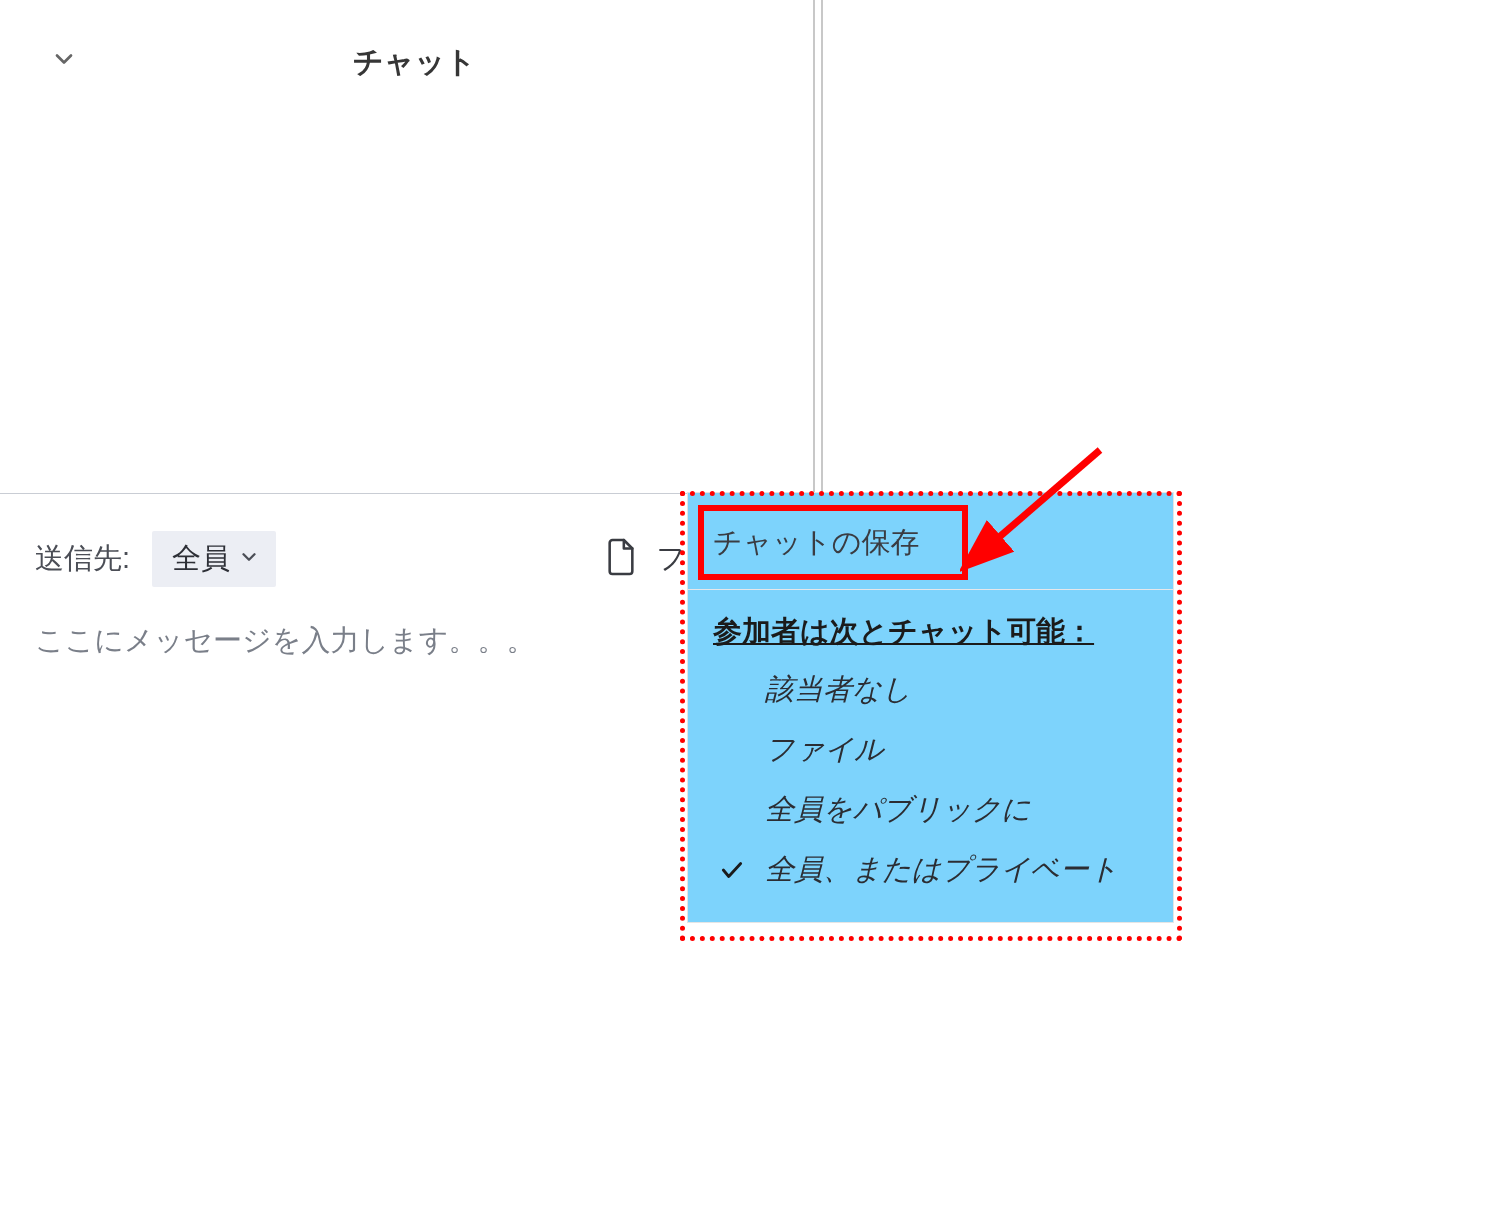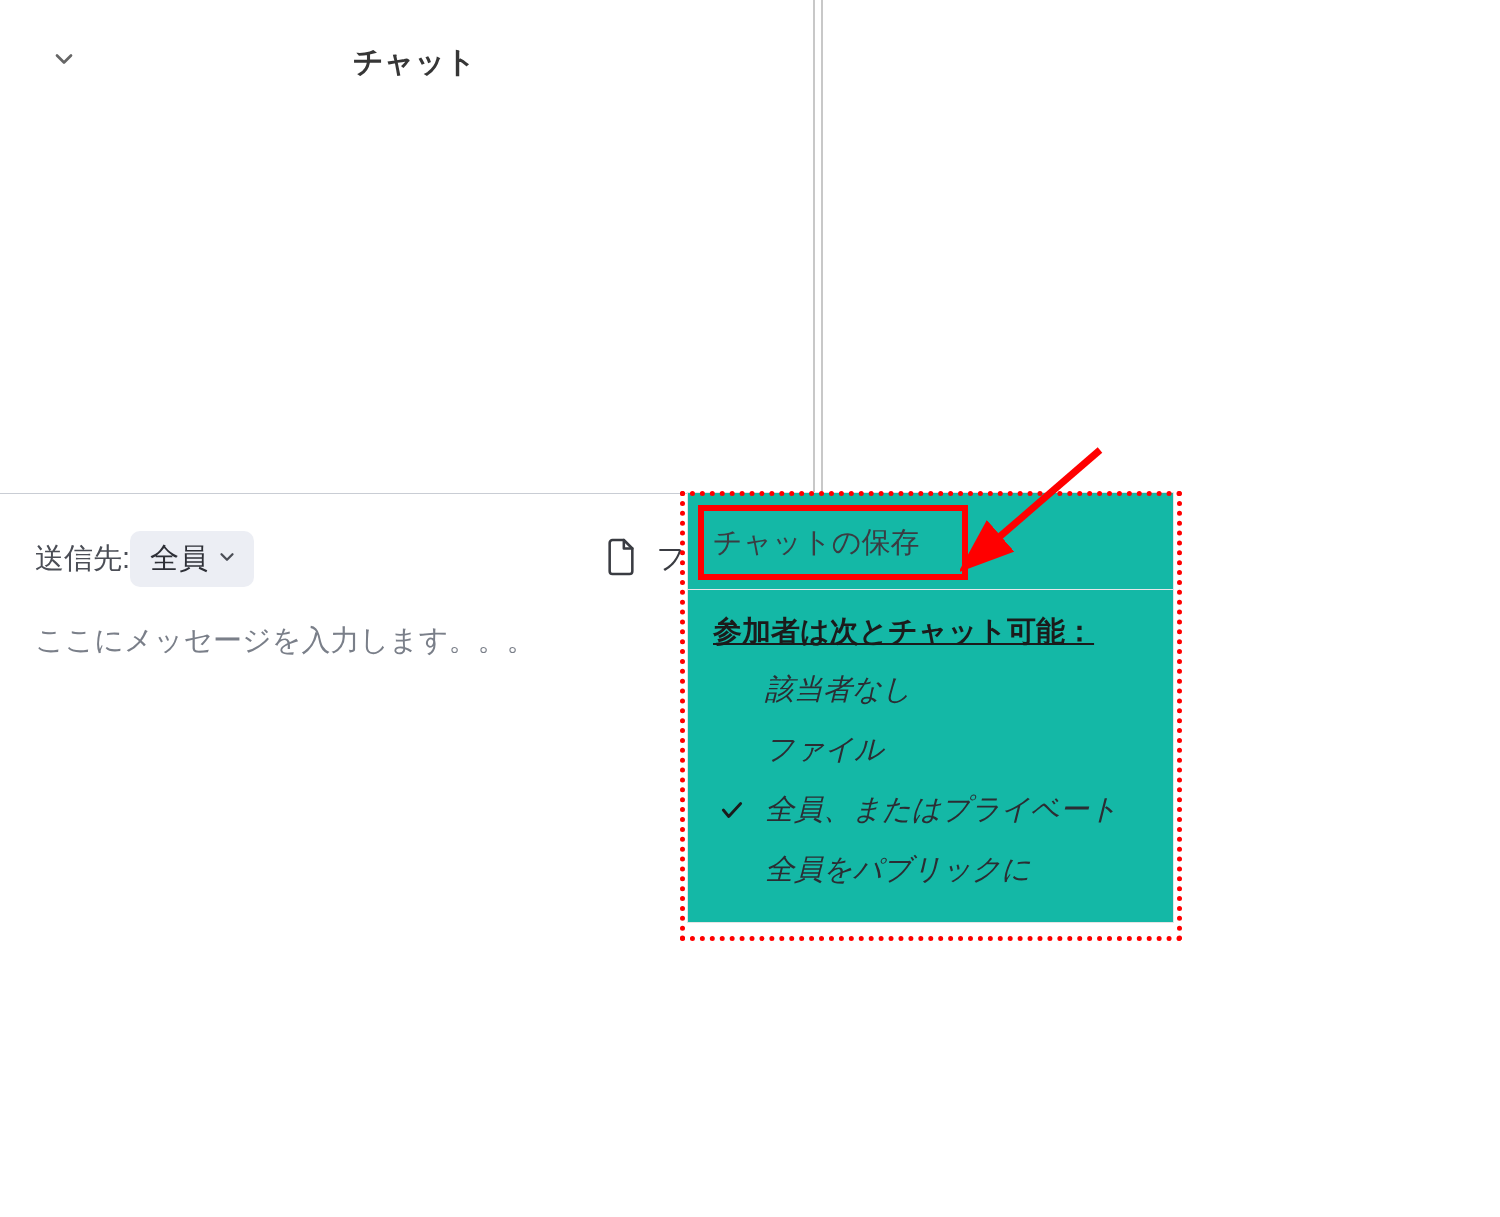--- a/index.html
+++ b/index.html
@@ -49,31 +49,32 @@
       left: 0;
       top: 493px;
       width: 815px;
       border-top: 1.5px solid #c9cdd4;
       padding-top: 35px;
     }
     .sendto-row {
       display: flex;
       align-items: center;
       padding-left: 35px;
+      gap: 22px;
       height: 60px;
     }
     .sendto-label {
       font-size: 29px;
       color: #4b4e56;
     }
     .sendto-pill {
       display: inline-flex;
       align-items: center;
       background: #eceef4;
-      border-radius: 10px;
+      border-radius: 2px;
       padding: 8px 16px 8px 20px;
       cursor: pointer;
       gap: 8px;
     }
     .sendto-value {
       font-size: 29px;
       color: #2d2f36;
     }
     .pill-chevron { color: #4b4e56; }
     .file-group {
@@ -110,21 +111,21 @@
       height: 530px;
       background: #c8c8c8;
     }
 
     
     .popup {
       position: absolute;
       left: 688px;
       top: 493px;
       width: 485px;
-      background: #14b8a6;
+      background: #7dd3fc;
       box-shadow: 0 0 0 1px #e5e5e5;
     }
     .popup-top {
       padding: 30px 25px 26px 25px;
       border-bottom: 1px solid #e6e7ea;
     }
     .save-item {
       font-size: 29px;
       color: #3a3c42;
       cursor: pointer;
@@ -230,30 +231,30 @@
   <div class="popup-options">
     <div class="popup-option">
       <span class="opt-check"></span>
       <span class="opt-text">該当者なし</span>
     </div>
     <div class="popup-option">
       <span class="opt-check"></span>
       <span class="opt-text">ファイル</span>
     </div>
     <div class="popup-option">
+      <span class="opt-check"></span>
+      <span class="opt-text">全員をパブリックに</span>
+    </div>
+    <div class="popup-option">
       <span class="opt-check">
         <svg width="26" height="26" viewBox="0 0 24 24" fill="none" stroke="currentColor" stroke-width="2.6" stroke-linecap="round" stroke-linejoin="round">
             <polyline points="4 12 9 18 20 6"></polyline>
           </svg>
       </span>
       <span class="opt-text">全員、またはプライベート</span>
-    </div>
-    <div class="popup-option">
-      <span class="opt-check"></span>
-      <span class="opt-text">全員をパブリックに</span>
     </div>
   </div>
 </div>
 
 <div class="dotted-box"></div>
 <div class="solid-box"></div>
 <svg class="arrow-svg" viewBox="0 0 160 140">
   <defs>
     <marker id="ah" markerWidth="10" markerHeight="10" refX="2" refY="3" orient="auto">
       <path d="M0,0 L0,6 L8,3 z" fill="#ff0000"></path>

